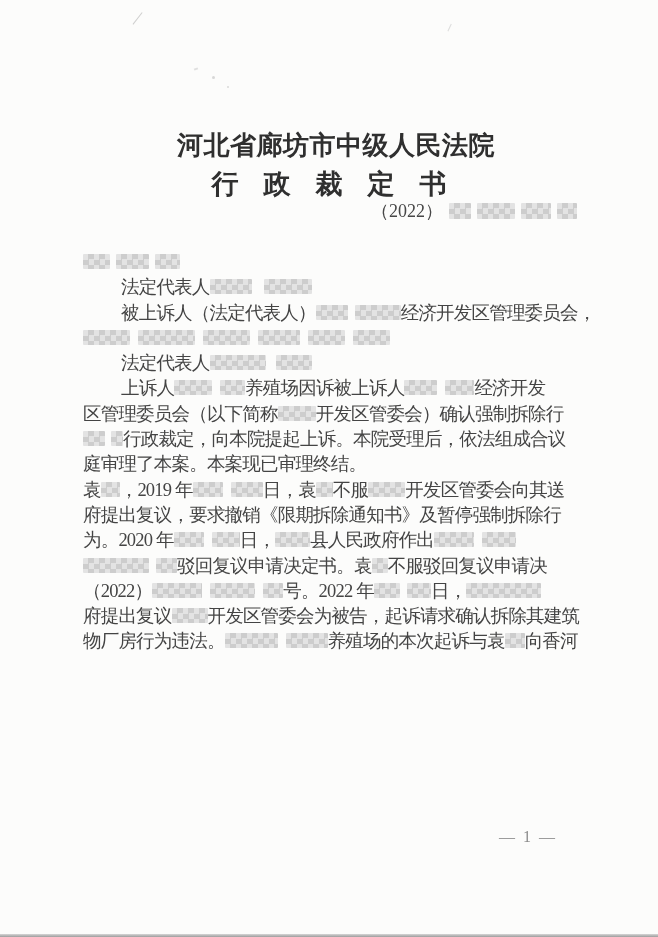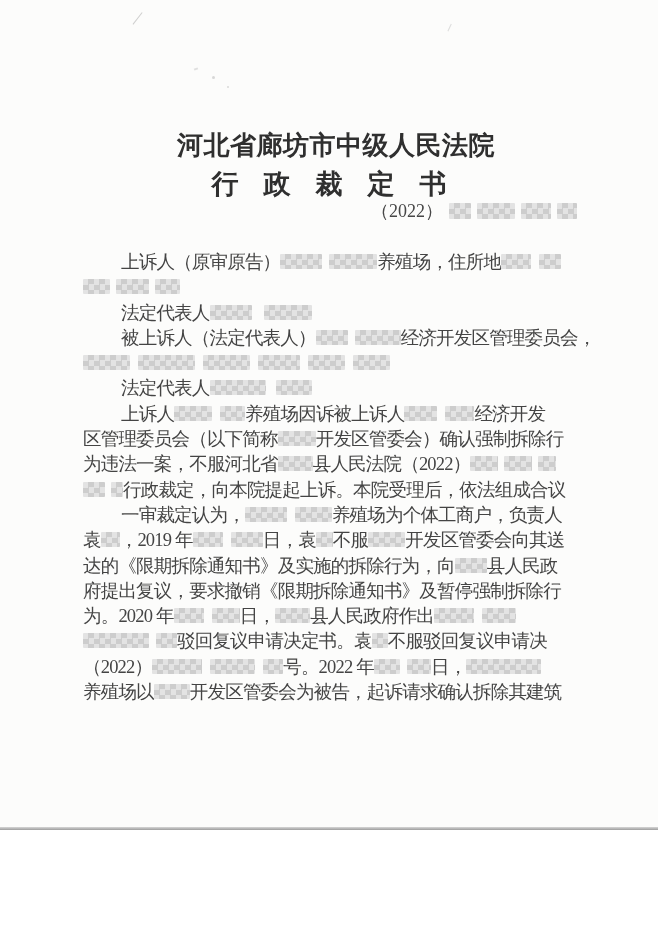--- a/index.html
+++ b/index.html
@@ -1,17 +1,17 @@
 <!DOCTYPE html>
 <html><head>
 <meta charset="utf-8">
 <style>
   html,body { margin:0; padding:0; background:#ffffff; }
   .page {
-    position:relative; width:658px; height:830px;
+    position:relative; width:658px; height:937px;
     background:#fcfcfb; overflow:hidden;
     font-family:"Liberation Serif", serif;
   }
   
   .court {
     position:absolute; top:128px; left:14px; right:0; margin:0;
     text-align:center; font-size:26px; font-weight:700;
     color:#2f2f2f; letter-spacing:0.5px; white-space:nowrap;
   }
   .doctype {
@@ -68,35 +68,33 @@
   <div class="artifact a3"></div>
   <div class="artifact a4"></div>
   <div class="artifact a5"></div>
 
   <h1 class="court">河北省廊坊市中级人民法院</h1>
   <h2 class="doctype">行政裁定书</h2>
 
   <div class="caseline"><span>（2022）</span><span id="case-redactions"><span class="redact case-redact" style="width: 22px;"></span><span class="redact case-redact" style="width: 38px;"></span><span class="redact case-redact" style="width: 30px;"></span><span class="redact case-redact" style="width: 20px;"></span></span></div>
 
   <div class="docbody" id="doc-body">
-      <div class="line indent"><span class="seg">上诉人（原审原告）</span><span class="redact" style="width: 42px;"></span><span class="gap" style="width: 7px;"></span><span class="redact" style="width: 48px;"></span><span class="seg">养殖场，住所地</span><span class="redact" style="width: 30px;"></span><span class="gap" style="width: 8px;"></span><span class="redact" style="width: 22px;"></span></div>
       <div class="line"><span class="redact" style="width: 27px;"></span><span class="gap" style="width: 6px;"></span><span class="redact" style="width: 33px;"></span><span class="gap" style="width: 6px;"></span><span class="redact" style="width: 25px;"></span></div>
       <div class="line indent"><span class="seg">法定代表人</span><span class="redact" style="width: 42px;"></span><span class="gap" style="width: 12px;"></span><span class="redact" style="width: 48px;"></span></div>
       <div class="line indent"><span class="seg">被上诉人（法定代表人）</span><span class="redact" style="width: 32px;"></span><span class="gap" style="width: 7px;"></span><span class="redact" style="width: 46px;"></span><span class="seg">经济开发区管理委员会，</span></div>
       <div class="line"><span class="redact" style="width: 47px;"></span><span class="gap" style="width: 8px;"></span><span class="redact" style="width: 57px;"></span><span class="gap" style="width: 8px;"></span><span class="redact" style="width: 47px;"></span><span class="gap" style="width: 8px;"></span><span class="redact" style="width: 42px;"></span><span class="gap" style="width: 8px;"></span><span class="redact" style="width: 37px;"></span><span class="gap" style="width: 8px;"></span><span class="redact" style="width: 37px;"></span></div>
       <div class="line indent"><span class="seg">法定代表人</span><span class="redact" style="width: 56px;"></span><span class="gap" style="width: 10px;"></span><span class="redact" style="width: 36px;"></span></div>
       <div class="line indent"><span class="seg">上诉人</span><span class="redact" style="width: 38px;"></span><span class="gap" style="width: 8px;"></span><span class="redact" style="width: 25px;"></span><span class="seg">养殖场因诉被上诉人</span><span class="redact" style="width: 33px;"></span><span class="gap" style="width: 8px;"></span><span class="redact" style="width: 29px;"></span><span class="seg">经济开发</span></div>
       <div class="line"><span class="seg">区管理委员会（以下简称</span><span class="redact" style="width: 38px;"></span><span class="seg">开发区管委会）确认强制拆除行</span></div>
-      <div class="line"><span class="seg">为违法一案，不服河北省</span><span class="redact" style="width: 35px;"></span><span class="seg">县人民法院（2022）</span><span class="redact" style="width: 28px;"></span><span class="gap" style="width: 6px;"></span><span class="redact" style="width: 28px;"></span><span class="gap" style="width: 6px;"></span><span class="redact" style="width: 18px;"></span></div>
       <div class="line"><span class="redact" style="width: 22px;"></span><span class="gap" style="width: 6px;"></span><span class="redact" style="width: 12px;"></span><span class="seg">行政裁定，向本院提起上诉。本院受理后，依法组成合议</span></div>
-      <div class="line indent"><span class="seg">一审裁定认为，</span><span class="redact" style="width: 42px;"></span><span class="gap" style="width: 8px;"></span><span class="redact" style="width: 37px;"></span><span class="seg">养殖场为个体工商户，负责人</span></div>
+      <div class="line"><span class="seg">庭审理了本案。本案现已审理终结。</span></div>
       <div class="line"><span class="seg">袁</span><span class="redact" style="width: 19px;"></span><span class="seg">，2019 年</span><span class="redact" style="width: 30px;"></span><span class="gap" style="width: 8px;"></span><span class="redact" style="width: 32px;"></span><span class="seg">日，袁</span><span class="redact" style="width: 17px;"></span><span class="seg">不服</span><span class="redact" style="width: 37px;"></span><span class="seg">开发区管委会向其送</span></div>
-      <div class="line"><span class="seg">达的《限期拆除通知书》及实施的拆除行为，向</span><span class="redact" style="width: 32px;"></span><span class="seg">县人民政</span></div>
       <div class="line"><span class="seg">府提出复议，要求撤销《限期拆除通知书》及暂停强制拆除行</span></div>
       <div class="line"><span class="seg">为。2020 年</span><span class="redact" style="width: 30px;"></span><span class="gap" style="width: 8px;"></span><span class="redact" style="width: 28px;"></span><span class="seg">日，</span><span class="redact" style="width: 35px;"></span><span class="seg">县人民政府作出</span><span class="redact" style="width: 40px;"></span><span class="gap" style="width: 8px;"></span><span class="redact" style="width: 34px;"></span></div>
       <div class="line"><span class="redact" style="width: 66px;"></span><span class="gap" style="width: 7px;"></span><span class="redact" style="width: 21px;"></span><span class="seg">驳回复议申请决定书。袁</span><span class="redact" style="width: 16px;"></span><span class="seg">不服驳回复议申请决</span></div>
       <div class="line"><span class="seg">（2022）</span><span class="redact" style="width: 50px;"></span><span class="gap" style="width: 8px;"></span><span class="redact" style="width: 45px;"></span><span class="gap" style="width: 8px;"></span><span class="redact" style="width: 20px;"></span><span class="seg">号。2022 年</span><span class="redact" style="width: 26px;"></span><span class="gap" style="width: 7px;"></span><span class="redact" style="width: 24px;"></span><span class="seg">日，</span><span class="redact" style="width: 75px;"></span></div>
-      <div class="line"><span class="seg">养殖场以</span><span class="redact" style="width: 36px;"></span><span class="seg">开发区管委会为被告，起诉请求确认拆除其建筑</span></div>
+      <div class="line"><span class="seg">府提出复议</span><span class="redact" style="width: 36px;"></span><span class="seg">开发区管委会为被告，起诉请求确认拆除其建筑</span></div>
+      <div class="line"><span class="seg">物厂房行为违法。</span><span class="redact" style="width: 53px;"></span><span class="gap" style="width: 8px;"></span><span class="redact" style="width: 42px;"></span><span class="seg">养殖场的本次起诉与袁</span><span class="redact" style="width: 20px;"></span><span class="seg">向香河</span></div>
     </div>
 
   <div class="pageno">— 1 —</div>
   <div class="bottom-edge"></div>
 </div>
 
 </body></html>

